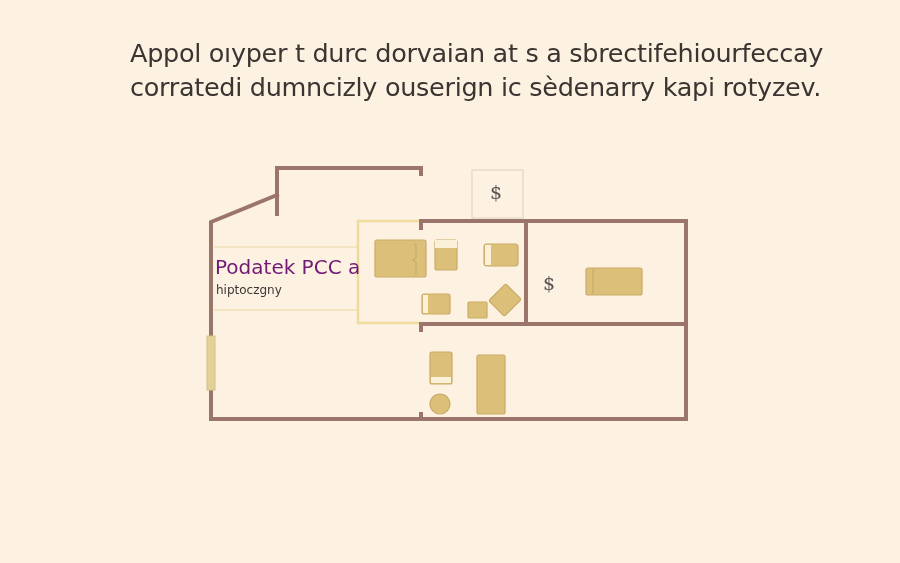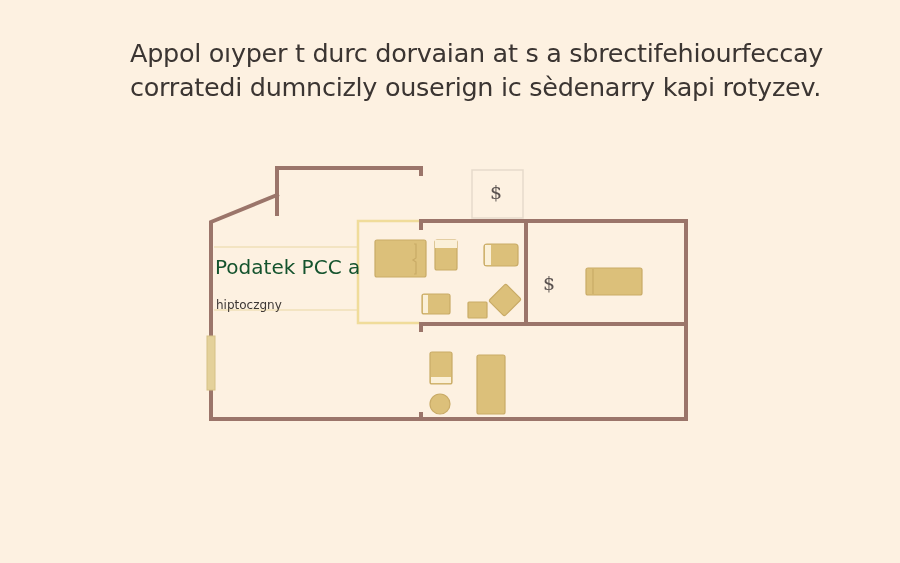--- a/index.html
+++ b/index.html
@@ -1,21 +1,21 @@
 <!DOCTYPE html>
 <html><head>
 <meta charset="utf-8">
 <style>
   html, body { margin:0; padding:0; }
   body { width:900px; height:563px; background:#fdf1e1; position:relative; overflow:hidden; font-family:"DejaVu Sans", sans-serif; }
   .headline { position:absolute; left:130px; top:36px; width:660px; font-size:25.5px; line-height:34px; color:#3b3532; letter-spacing:-0.3px; }
   .headline div { white-space:nowrap; }
   svg.plan { position:absolute; left:0; top:0; }
-  .label-main { position:absolute; left:215px; top:255px; font-size:20px; color:#14532d; white-space:nowrap; }
-  .label-sub { position:absolute; left:216px; top:298px; font-size:12px; color:#3d3734; white-space:nowrap; }
+  .label-main { position:absolute; left:215px; top:255px; font-size:20px; color:#701a75; white-space:nowrap; }
+  .label-sub { position:absolute; left:216px; top:283px; font-size:12px; color:#3d3734; white-space:nowrap; }
   .dollar { position:absolute; font-family:"DejaVu Serif", serif; font-size:19px; color:#5a5250; }
 </style>
 </head>
 <body>
 
 <div class="headline">
   <div>Appol oıyper t durc dorvaian at s a sbrectifehiourfeccay</div>
   <div>corratedi dumncizly ouserign ic sèdenarry kapi rotyzev.</div>
 </div>
 

